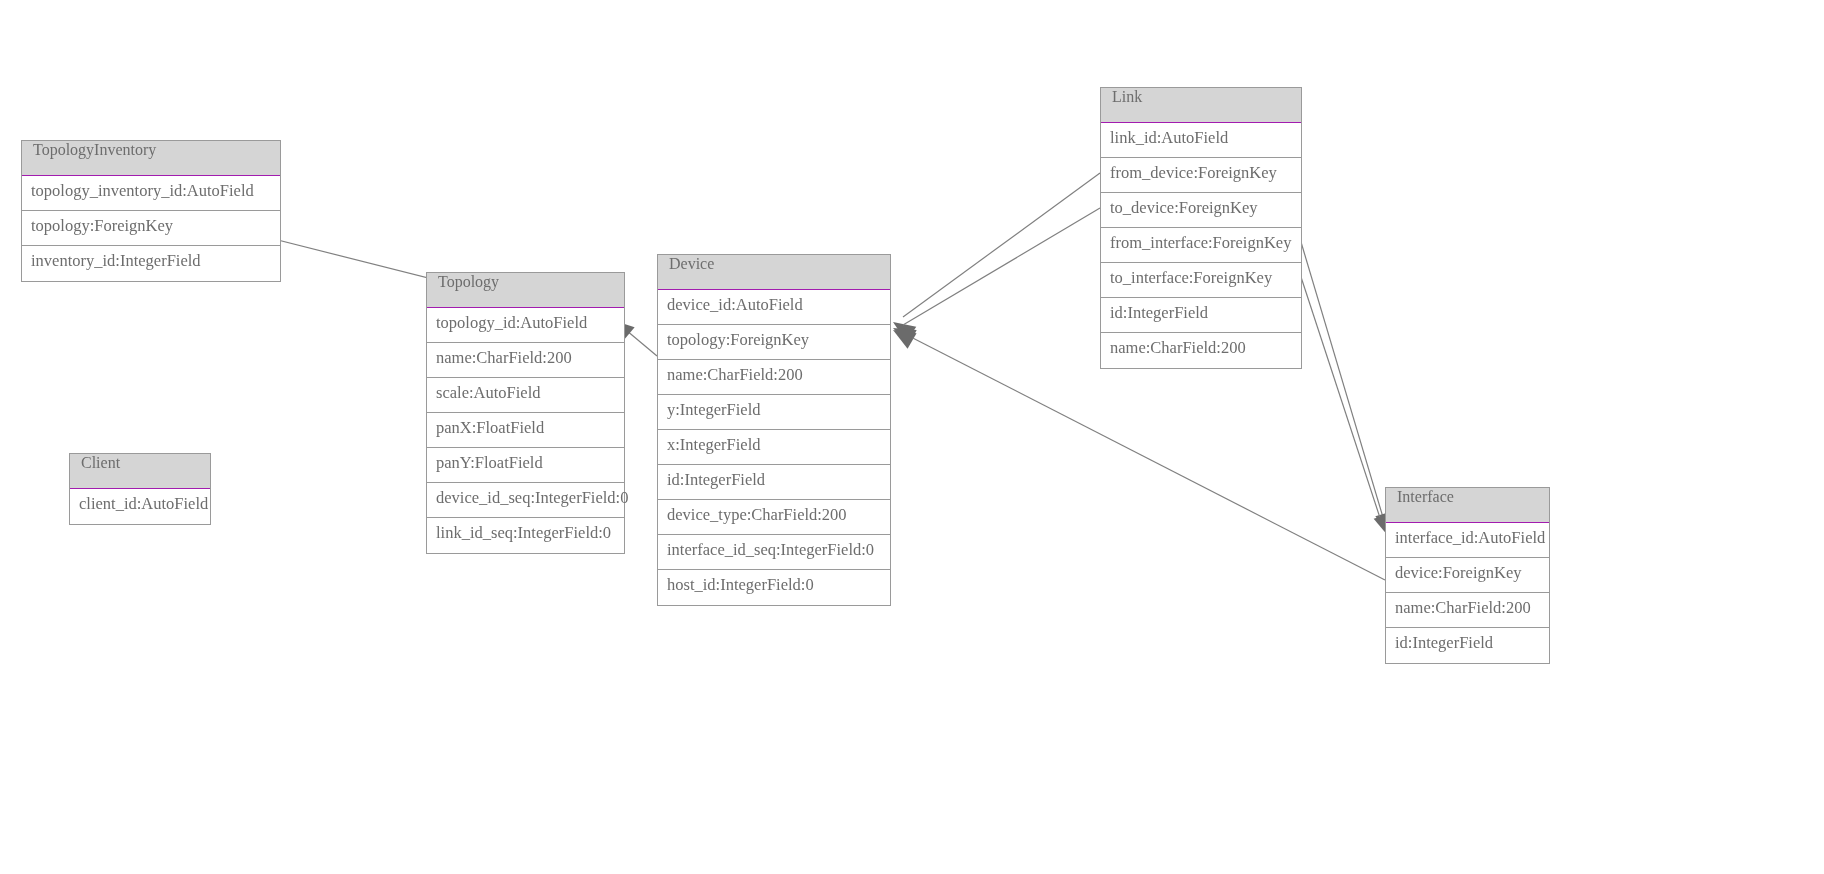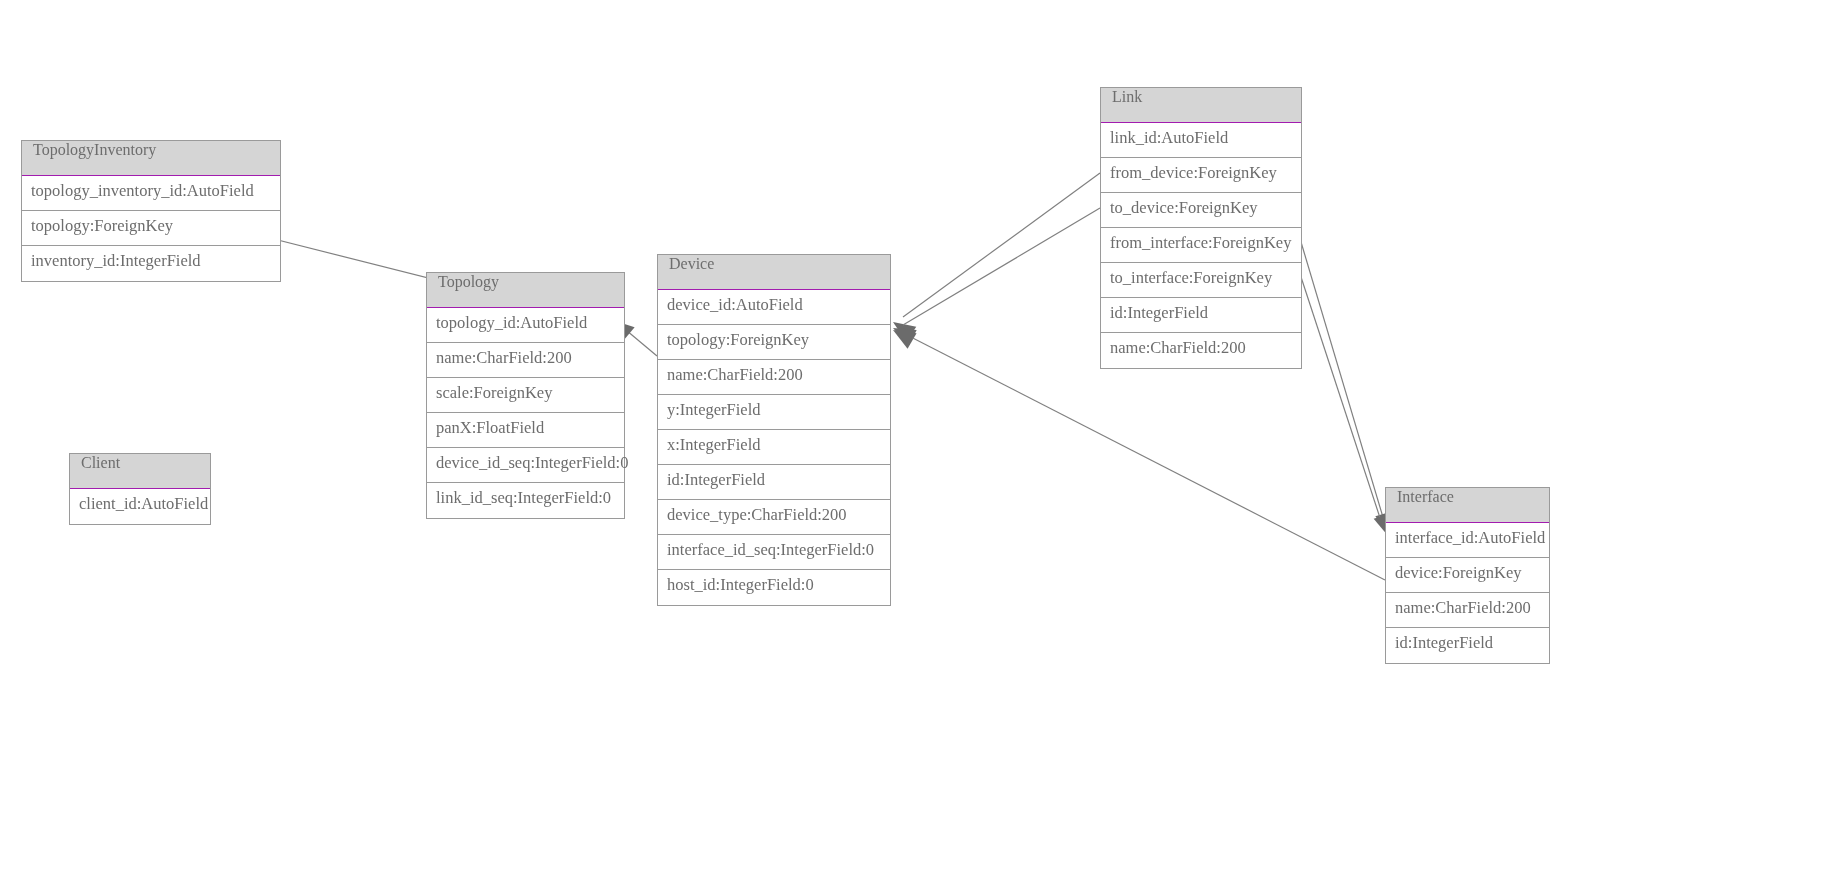--- a/index.html
+++ b/index.html
@@ -109,22 +109,23 @@
         <div class="entity-field">inventory_id:IntegerField</div>
       </div>
       <div class="entity" style="left: 69px; top: 453px; width: 142px;">
         <div class="entity-header">Client</div>
         <div class="entity-field">client_id:AutoField</div>
       </div>
       <div class="entity" style="left: 386px; top: 272px; width: 199px; margin-left: 40px;">
         <div class="entity-header">Topology</div>
         <div class="entity-field">topology_id:AutoField</div>
         <div class="entity-field">name:CharField:200</div>
-        <div class="entity-field">scale:ForeignKey</div>
+        <div class="entity-field">scale:AutoField</div>
         <div class="entity-field">panX:FloatField</div>
+        <div class="entity-field">panY:FloatField</div>
         <div class="entity-field">device_id_seq:IntegerField:0</div>
         <div class="entity-field">link_id_seq:IntegerField:0</div>
       </div>
       <div class="entity" style="left: 657px; top: 254px; width: 234px;">
         <div class="entity-header">Device</div>
         <div class="entity-field">device_id:AutoField</div>
         <div class="entity-field">topology:ForeignKey</div>
         <div class="entity-field">name:CharField:200</div>
         <div class="entity-field">y:IntegerField</div>
         <div class="entity-field">x:IntegerField</div>

